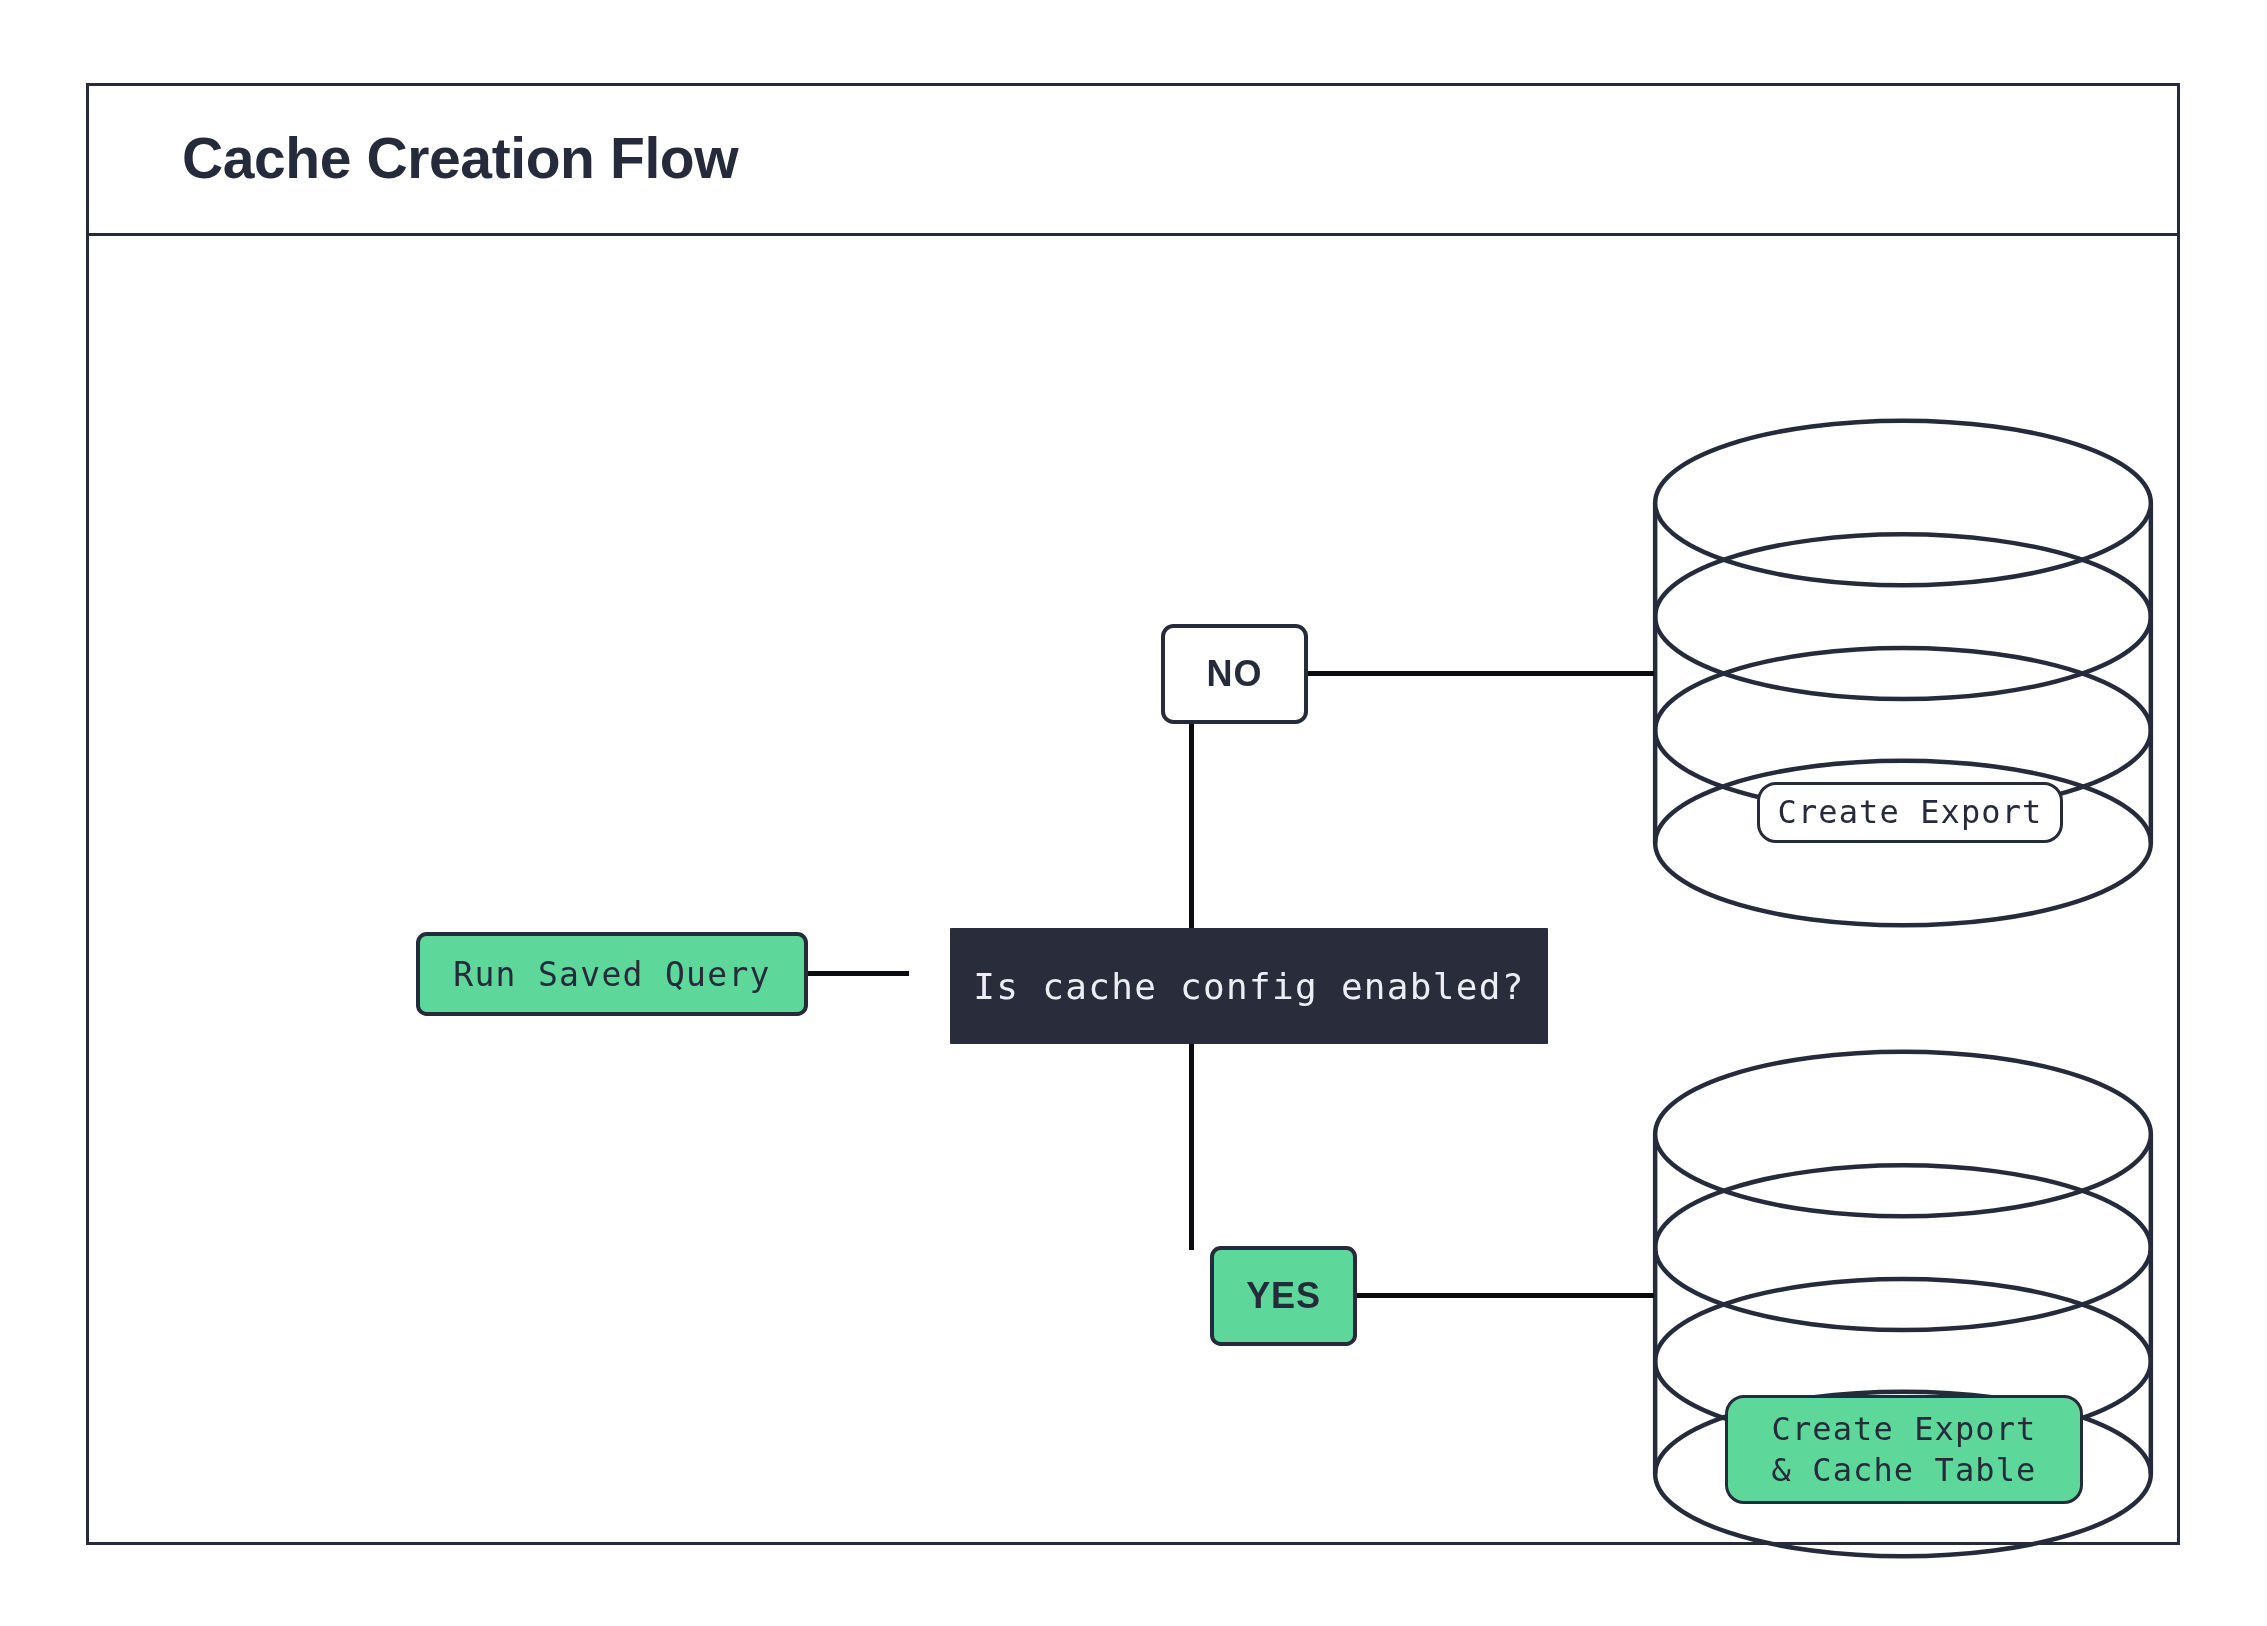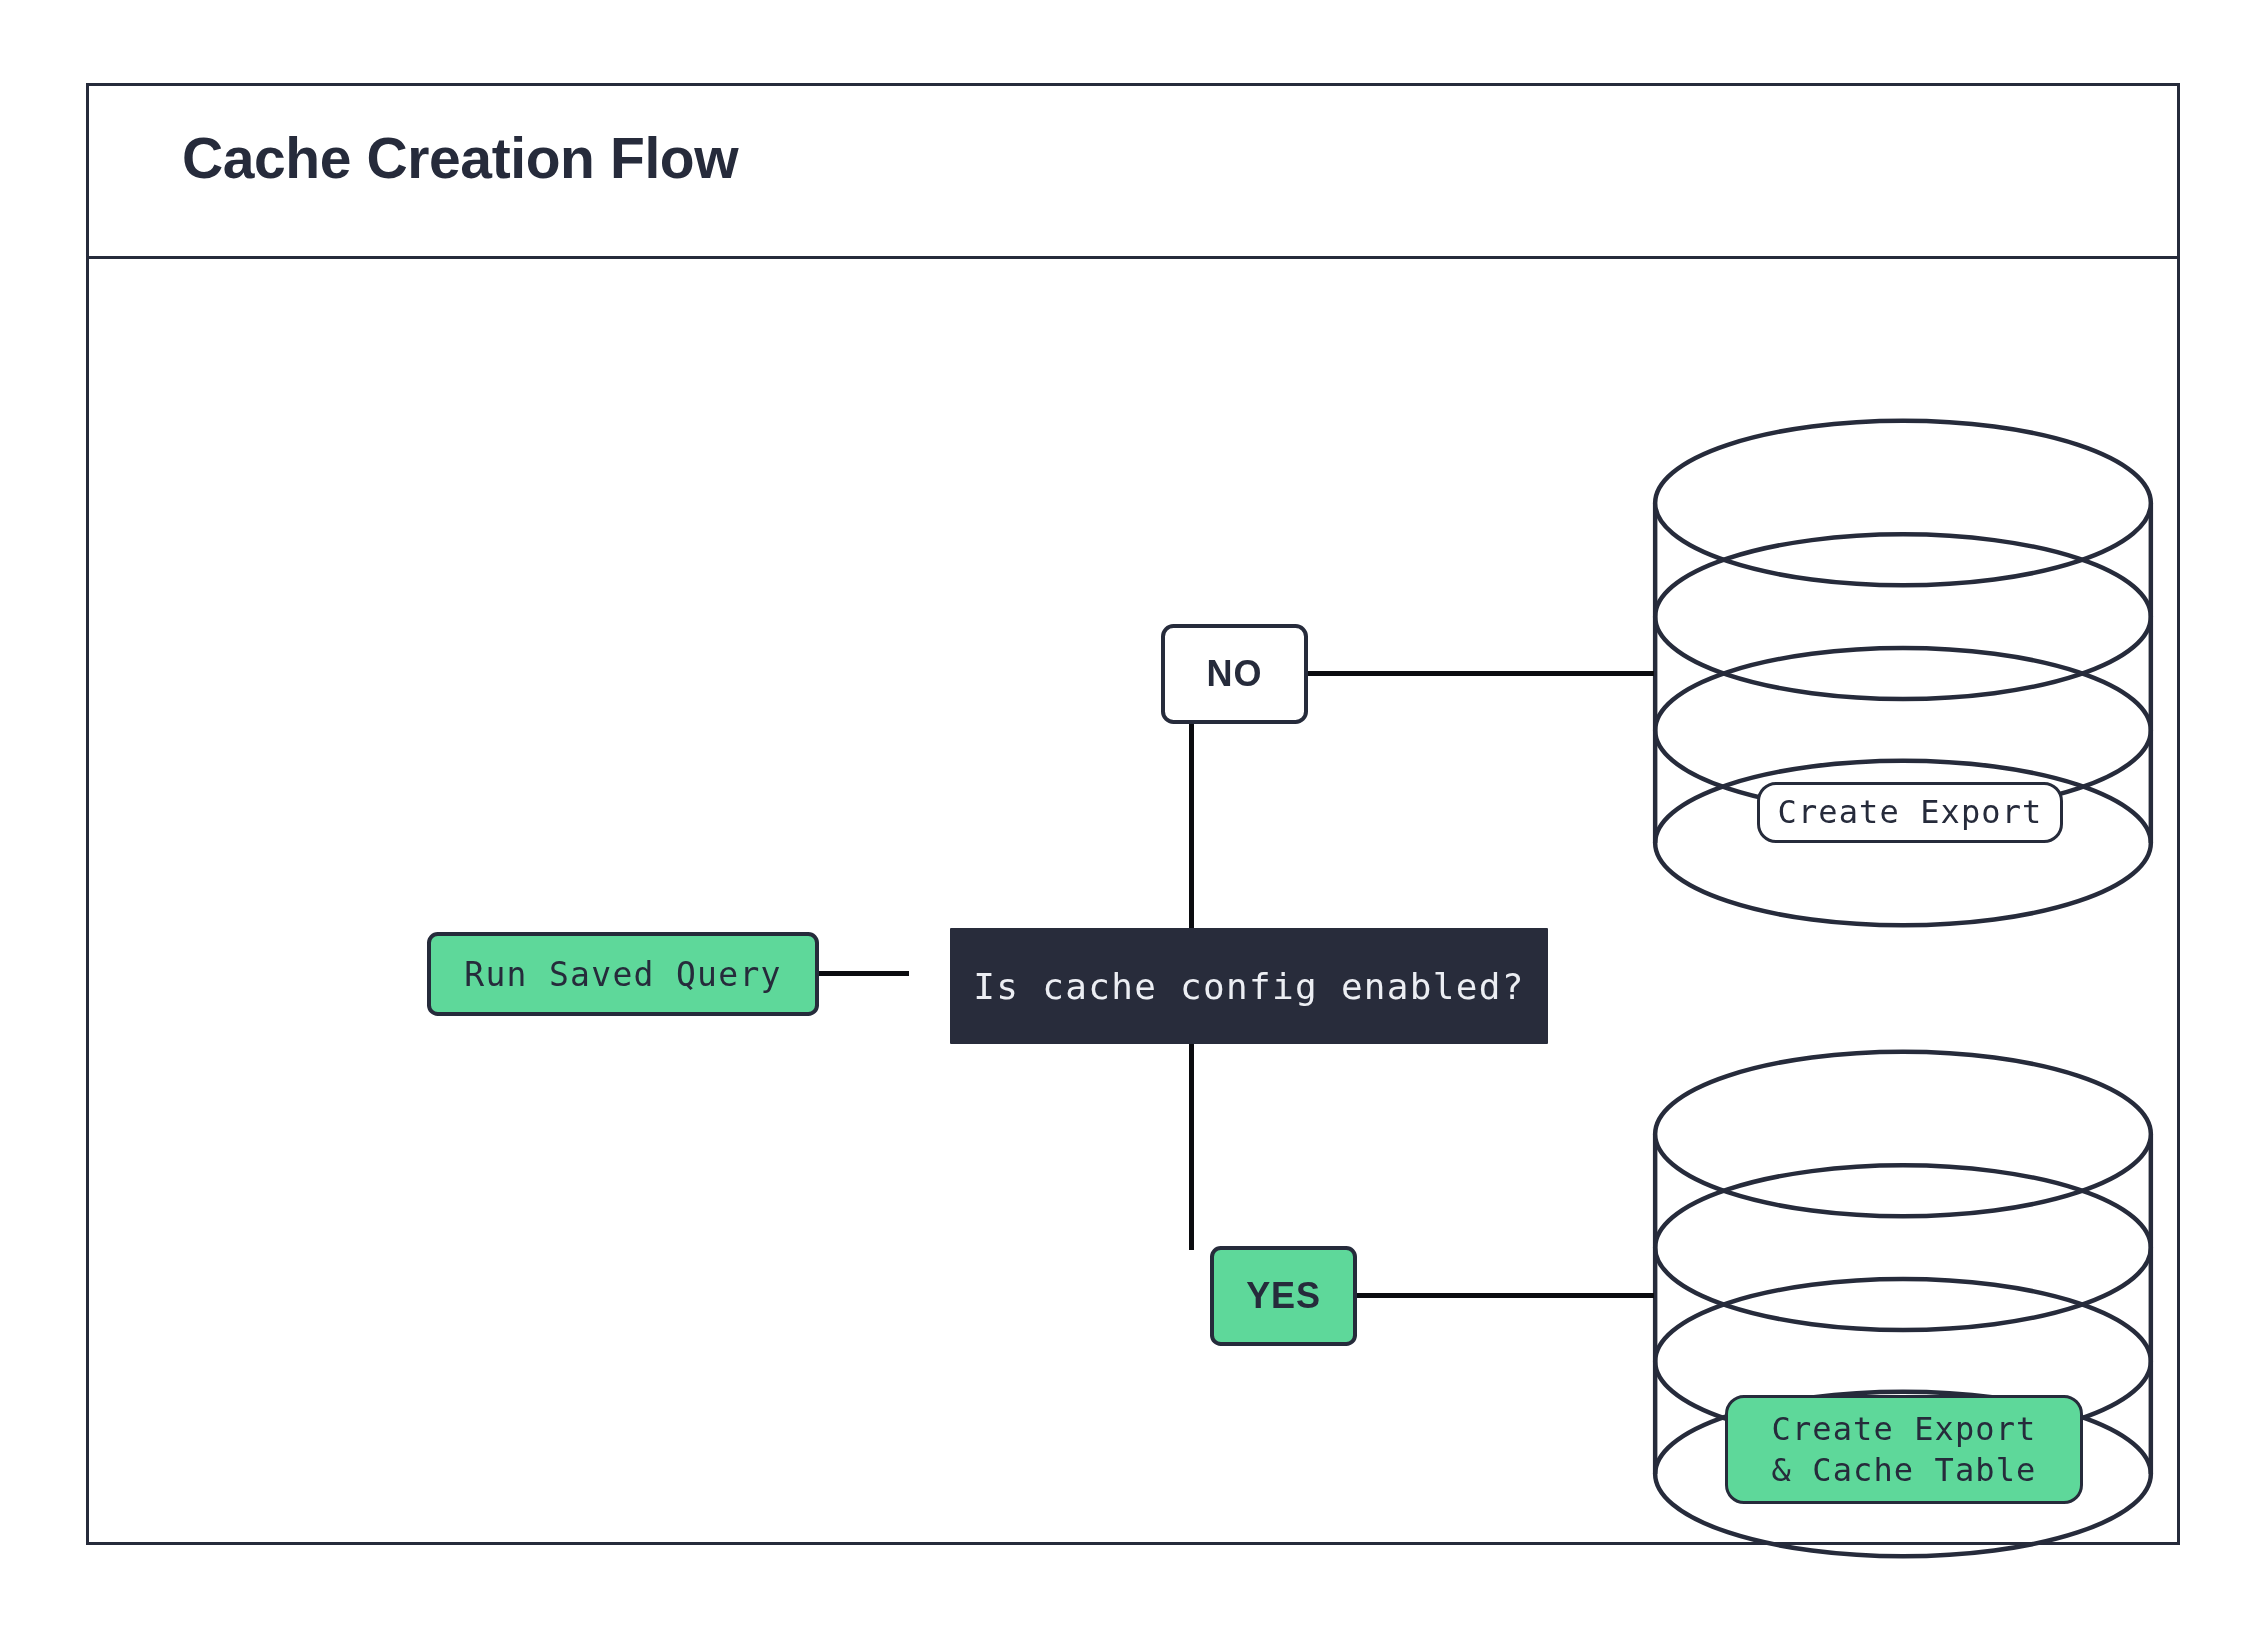--- a/index.html
+++ b/index.html
@@ -32,21 +32,21 @@
     border: 3.6px solid #262b3b;
     box-sizing: border-box;
     background: #ffffff;
   }
 
   .frame-header {
     position: absolute;
     left: 0;
     top: 0;
     width: 100%;
-    height: 173px;
+    height: 150px;
     border-bottom: 3.6px solid #262b3b;
     box-sizing: border-box;
   }
 
   .diagram-title {
     position: absolute;
     left: 93px;
     top: 39px;
     font-size: 57px;
     font-weight: bold;
@@ -94,21 +94,21 @@
 
   .node-white {
     background: #ffffff;
     border: 4.5px solid #262b3b;
     border-radius: 12.5px;
     color: #262b3b;
   }
 
   
   #node-run-saved-query {
-    left: 294px;
+    left: 283px;
     top: 673px;
     width: 392px;
     height: 84px;
     font-size: 33px;
     letter-spacing: 1.3px;
   }
 
   
   #node-decision {
     left: 817px;

